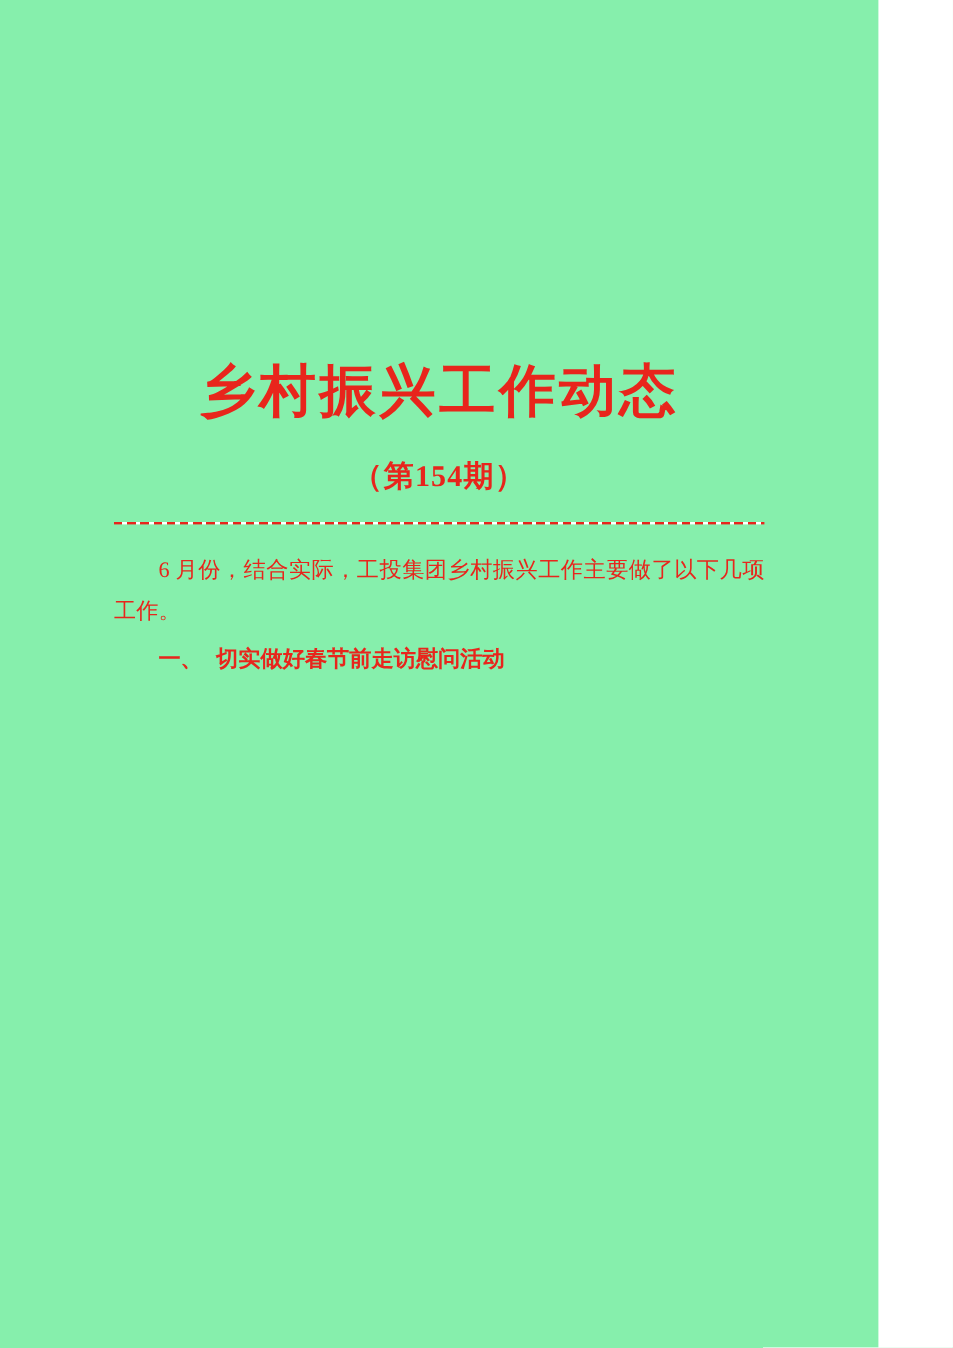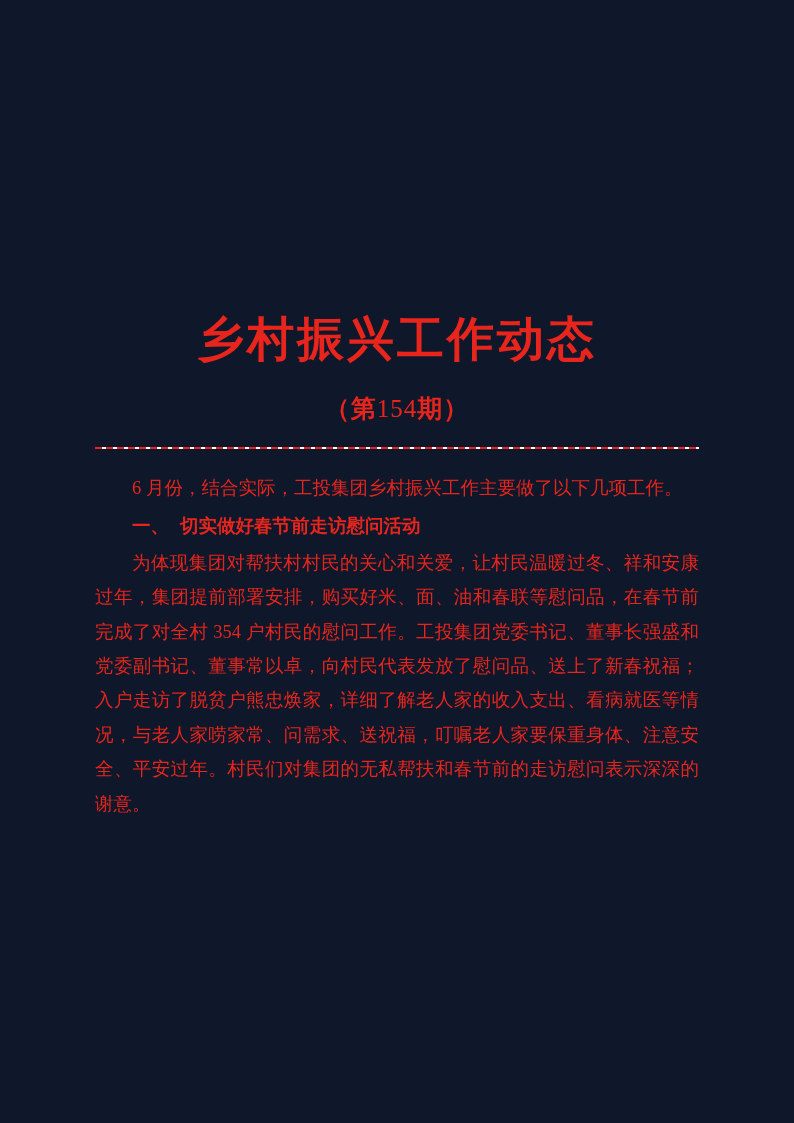--- a/index.html
+++ b/index.html
@@ -8,25 +8,25 @@
     background: #ffffff;
   }
   body {
     width: 794px;
     height: 1123px;
     font-family: "Liberation Serif", "DejaVu Serif", serif;
     -webkit-font-smoothing: antialiased;
   }
   .page {
     position: relative;
-    width: 794px;
+    width: 732px;
     height: 1123px;
     box-sizing: border-box;
-    padding: 12px 95px;
-    background: #0f172a;
+    padding: 0 95px;
+    background: #86efac;
     overflow: hidden;
   }
   .masthead {
     margin-top: 300px;
     text-align: center;
   }
   .doc-title {
     font-family: "DejaVu Sans", "Liberation Sans", sans-serif;
     font-weight: bold;
     font-size: 47px;
@@ -38,21 +38,21 @@
   .doc-issue {
     font-family: "DejaVu Sans", "Liberation Sans", sans-serif;
     font-weight: bold;
     font-size: 25px;
     color: #e8251c;
     letter-spacing: 1px;
     margin: 26px 0 0 0;
   }
   .issue-num {
     font-family: "Liberation Serif", "DejaVu Serif", serif;
-    font-weight: normal;
+    font-weight: bold;
     margin-top: 31px;
   }
   .rule {
     margin: 22px 0 0 0;
     height: 2px;
     background: repeating-linear-gradient(
       to right,
       #e8251c 0px,
       #e8251c 7px,
       #ffffff 7px,
@@ -90,16 +90,15 @@
   <div class="masthead">
     <h1 class="doc-title">乡村振兴工作动态</h1>
     <div class="doc-issue"><span>（第</span><span class="issue-num">154</span><span>期）</span></div>
   </div>
 
   <div class="rule"></div>
 
   <div class="body-text">
     <p class="para">6 月份，结合实际，工投集团乡村振兴工作主要做了以下几项工作。</p>
     <p class="section-heading">一、 切实做好春节前走访慰问活动</p>
-    <p class="para">为体现集团对帮扶村村民的关心和关爱，让村民温暖过冬、祥和安康过年，集团提前部署安排，购买好米、面、油和春联等慰问品，在春节前完成了对全村 354 户村民的慰问工作。工投集团党委书记、董事长强盛和党委副书记、董事常以卓，向村民代表发放了慰问品、送上了新春祝福；入户走访了脱贫户熊忠焕家，详细了解老人家的收入支出、看病就医等情况，与老人家唠家常、问需求、送祝福，叮嘱老人家要保重身体、注意安全、平安过年。村民们对集团的无私帮扶和春节前的走访慰问表示深深的谢意。</p>
   </div>
 
 </div>
 
 </body></html>

